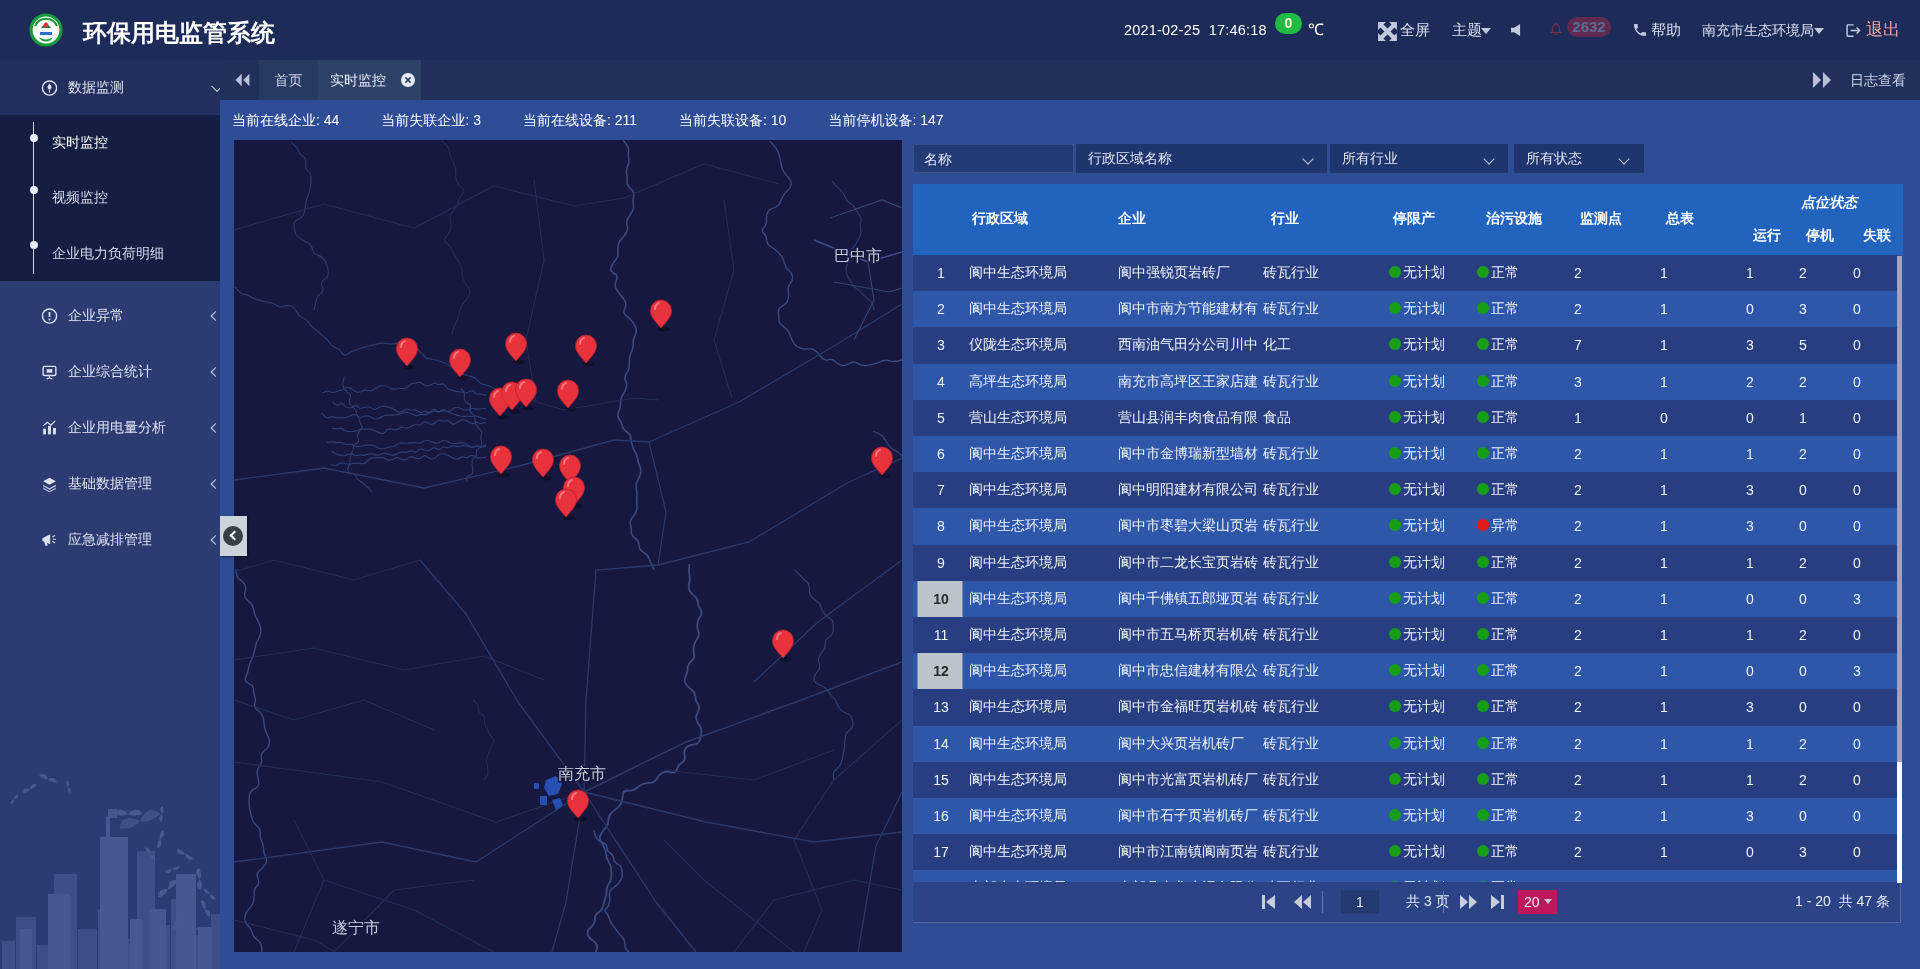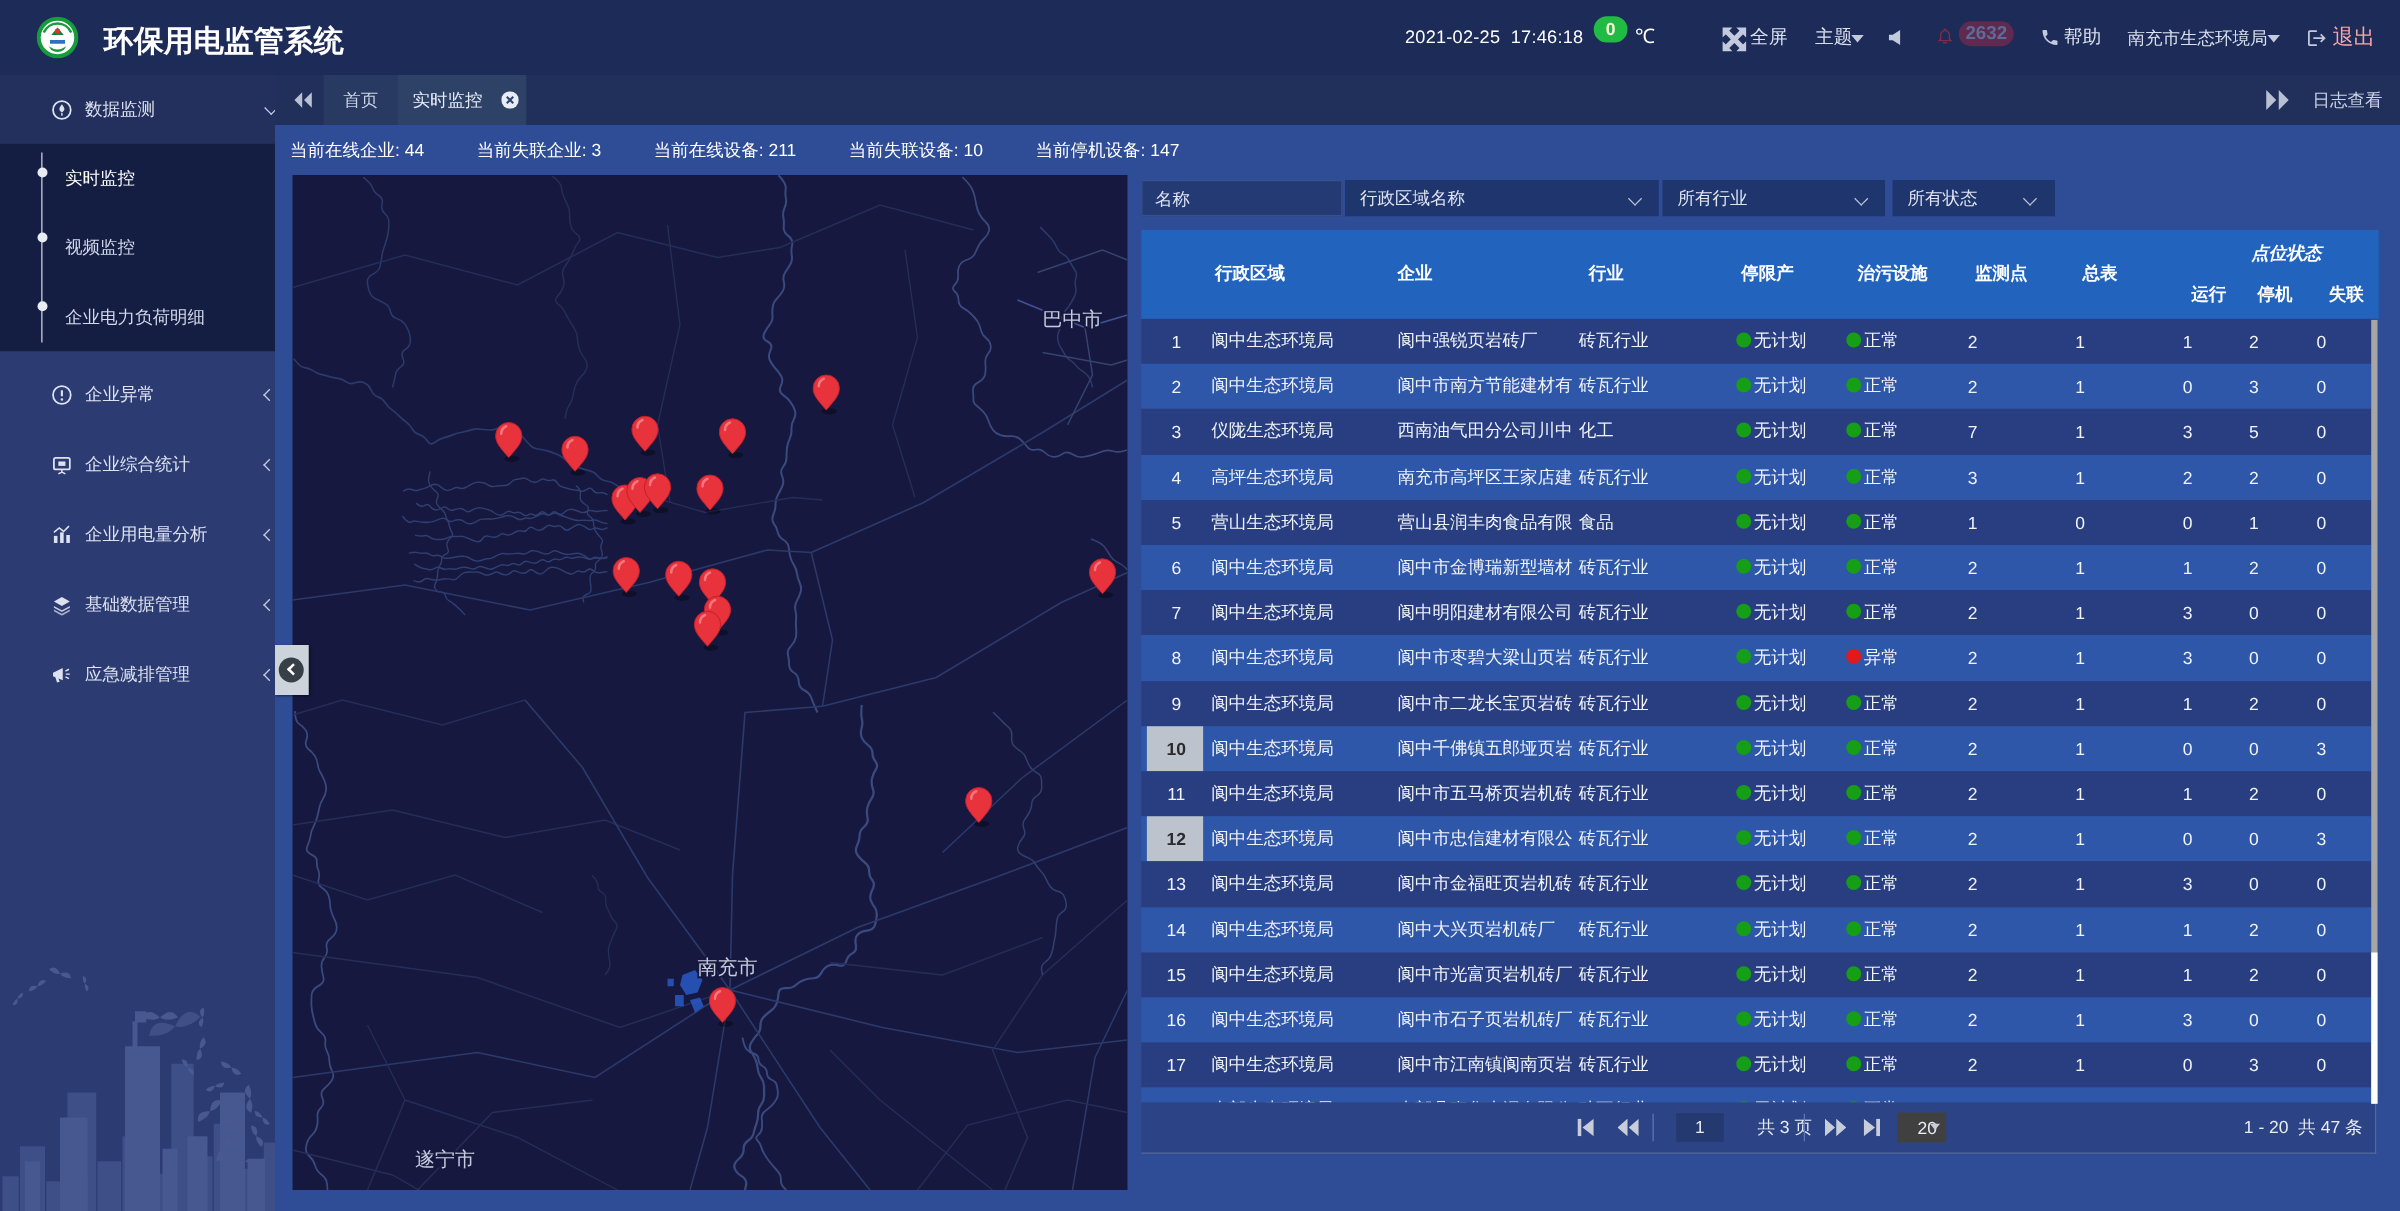--- a/index.html
+++ b/index.html
@@ -669,14 +669,14 @@
   <div class="pgi" style="left:493px">共 3 页</div>
   <div class="pgi" style="left:530px;width:1px;height:22px;background:#5e77b5"></div>
   <svg class="pgi" style="left:547px" width="17" height="14" viewBox="0 0 17 14" fill="#c7cdda">
       <path d="M0 0 l8 7 -8 7 z"></path>
       <path d="M9 0 l8 7 -8 7 z"></path>
     </svg>
   <svg class="pgi" style="left:578px" width="13" height="14" viewBox="0 0 13 14" fill="#c7cdda">
       <path d="M0 0 l9 7 -9 7 z"></path>
       <rect x="10" y="0" width="3" height="14"></rect>
     </svg>
-  <div class="pgi" style="left:605px;width:39px;height:24px;background:#404040;text-align:left;padding-left:16px;line-height:24px">20<span style="position:absolute;right:5px;top:9px;width:0;height:0;border-left:4px solid transparent;border-right:4px solid transparent;border-top:5px solid #c7cdda"></span></div>
+  <div class="pgi" style="left:605px;width:39px;height:24px;background:#be185d;text-align:left;padding-left:6px;line-height:24px">20<span style="position:absolute;right:5px;top:9px;width:0;height:0;border-left:4px solid transparent;border-right:4px solid transparent;border-top:5px solid #c7cdda"></span></div>
   <div class="pgi" style="right:10px">1 - 20&nbsp;&nbsp;共 47 条</div>
 </div>
 </body></html>

